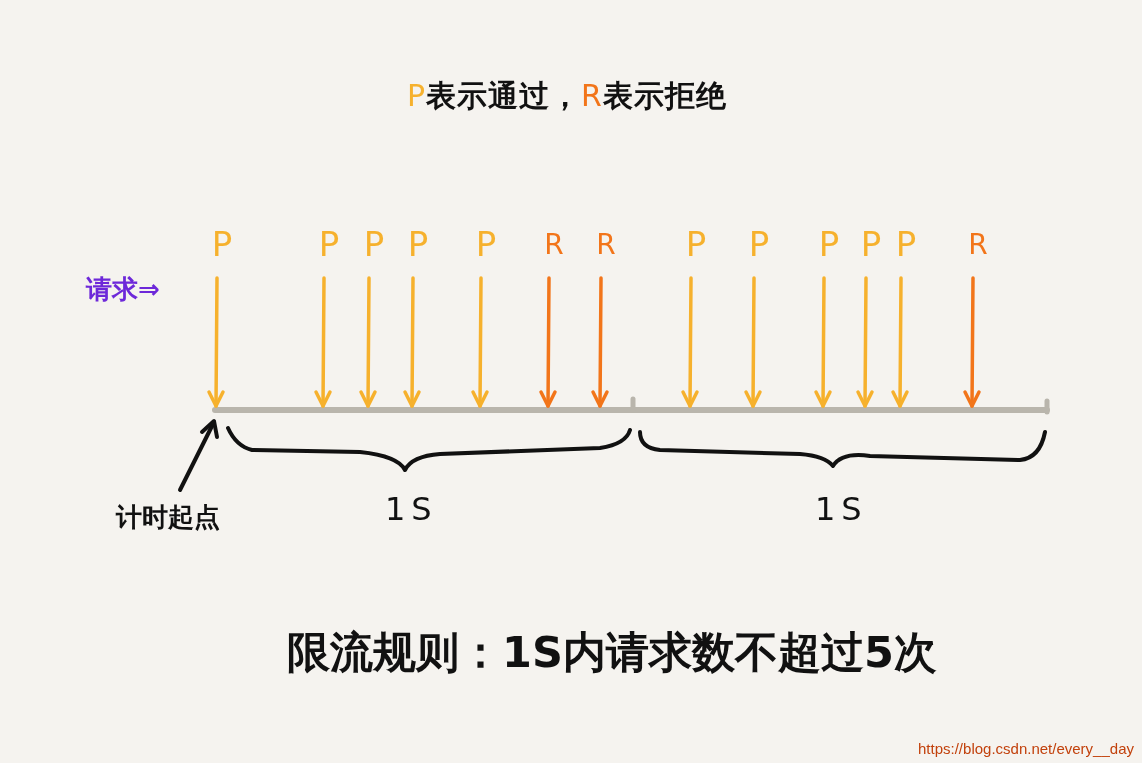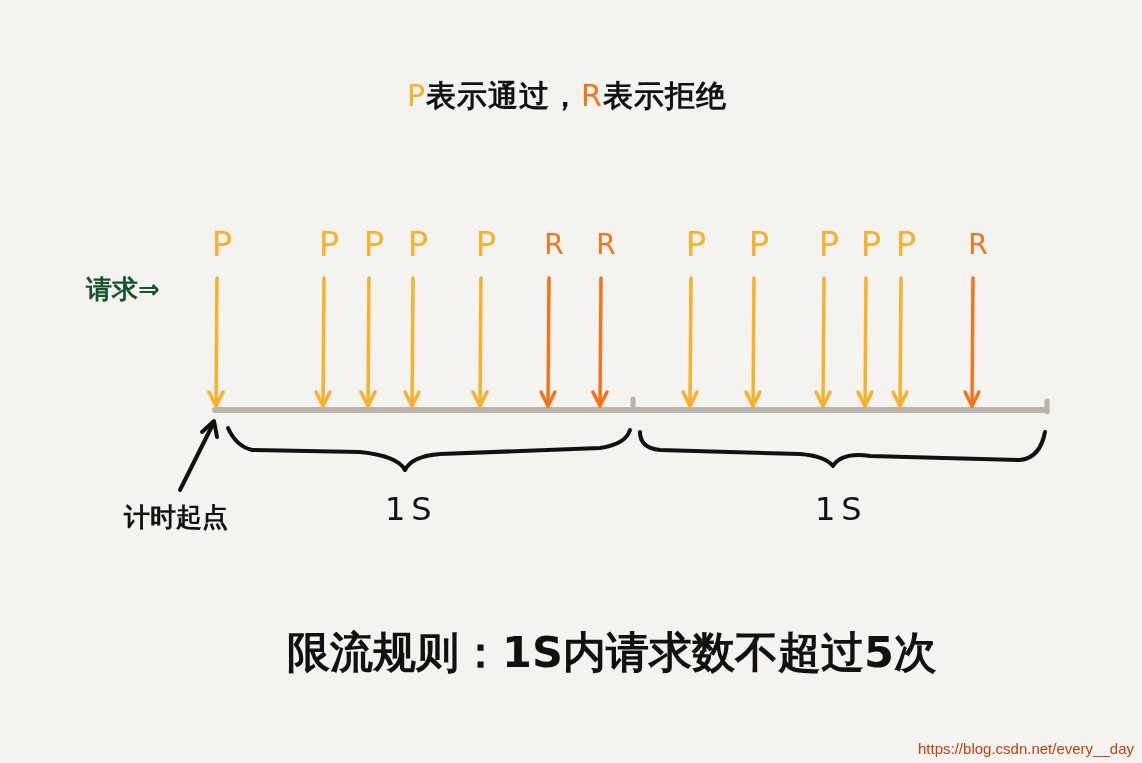--- a/index.html
+++ b/index.html
@@ -11,24 +11,24 @@
   }
   .abs { position: absolute; }
   .title {
     left: 0; top: 76px; width: 1134px; text-align: center;
     font-size: 30px; font-weight: bold; color: #111;
     letter-spacing: 1px;
   }
   .title .p { color: #f6b12d; font-weight: normal; }
   .title .r { color: #f2751a; font-weight: normal; }
   .req-label {
-    left: 86px; top: 272px; font-size: 26px; font-weight: bold; color: #14532d;
+    left: 86px; top: 272px; font-size: 26px; font-weight: bold; color: #6d28d9;
   }
   .start-label {
-    left: 124px; top: 500px; font-size: 26px; font-weight: bold; color: #111;
+    left: 116px; top: 500px; font-size: 26px; font-weight: bold; color: #111;
   }
   .window-label {
     font-size: 32px; color: #111; letter-spacing: 6px;
   }
   .watermark {
     right: 8px; bottom: 6px; font-size: 15px; color: #c2410c;
     font-family: "Liberation Sans", sans-serif;
   }
   .req-letter {
     font-size: 34px; transform: translateX(-50%);

